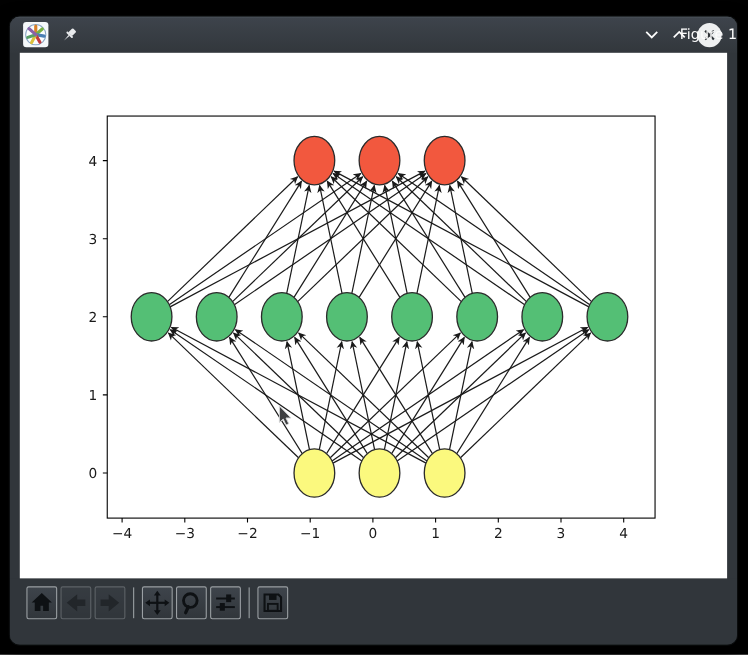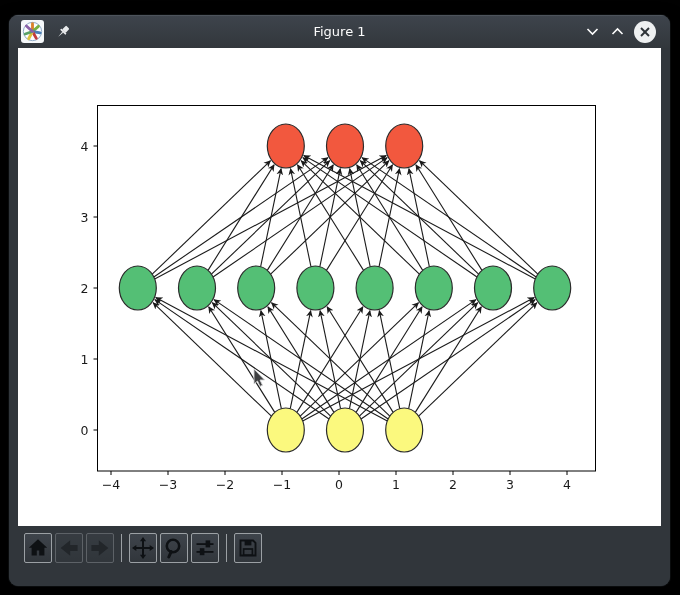--- a/index.html
+++ b/index.html
@@ -4,21 +4,21 @@
 <style>
   html,body{margin:0;padding:0;width:680px;height:595px;background:#010101;overflow:hidden;
     font-family:"DejaVu Sans","Liberation Sans",sans-serif;}
   .window{position:absolute;left:9px;top:15px;width:661px;height:571px;background:#31363b;
     border-radius:9px;overflow:hidden;box-shadow:0 0 0 1px #0a0c0d,0 5px 16px rgba(0,0,0,.9);}
   .titlebar{position:relative;height:33px;background:linear-gradient(#3e444c,#32373c);
     box-shadow:inset 0 1px 0 #4d545c;display:flex;align-items:center;}
   .app-icon{width:23px;height:23px;margin-left:12px;border-radius:3px;background:#f5f8fa;
     display:flex;align-items:center;justify-content:center;}
   .pin-btn{margin-left:10px;width:18px;height:18px;display:flex;align-items:center;justify-content:center;background:none;border:none;padding:0;}
-  .tb-title{position:absolute;left:0;right:0;text-align:center;color:#fcfcfc;font-size:13px;pointer-events:none;}
+  .tb-title{position:absolute;left:0;right:0;text-align:right;color:#fcfcfc;font-size:13px;pointer-events:none;}
   .controls{margin-left:auto;display:flex;align-items:center;gap:9px;margin-right:14px;}
   .ctl{background:none;border:none;padding:0;width:16px;height:16px;display:flex;align-items:center;justify-content:center;cursor:default;}
   .ctl-close{width:22px;height:22px;border-radius:50%;background:#eef0f1;}
   .canvas{position:relative;margin:0 9px;width:643px;height:478px;background:#ffffff;}
   .toolbar{position:relative;height:60px;background:#31363b;display:flex;align-items:flex-start;
     padding:7px 0 0 15px;box-sizing:border-box;}
   .tb{width:28px;height:30px;margin-right:3px;background:linear-gradient(#3e444b,#31363b);
     border:1px solid #9ba0a4;border-radius:2px;padding:1px;display:flex;align-items:center;justify-content:center;}
   .tb.disabled{opacity:.42;}
   .tb-sep{width:1px;height:28px;background:#9ba0a4;margin:1px 7px 0 4px;}

